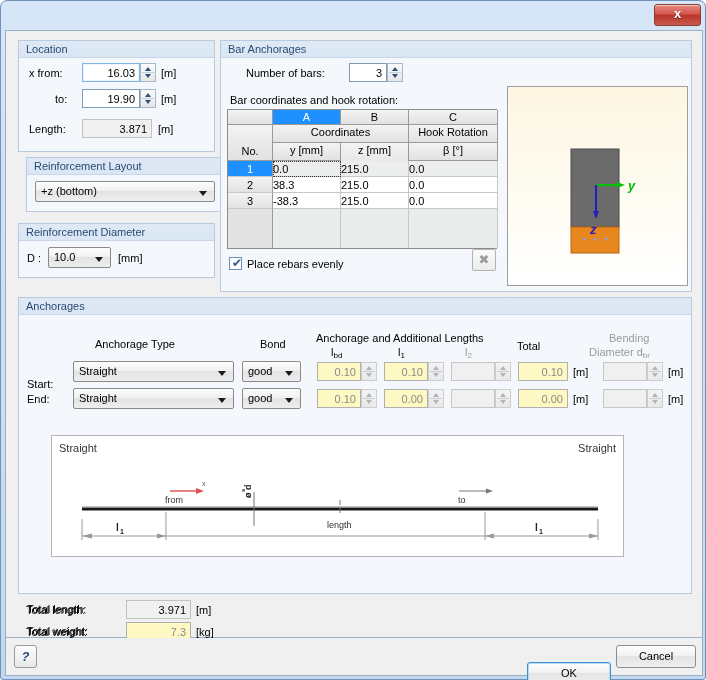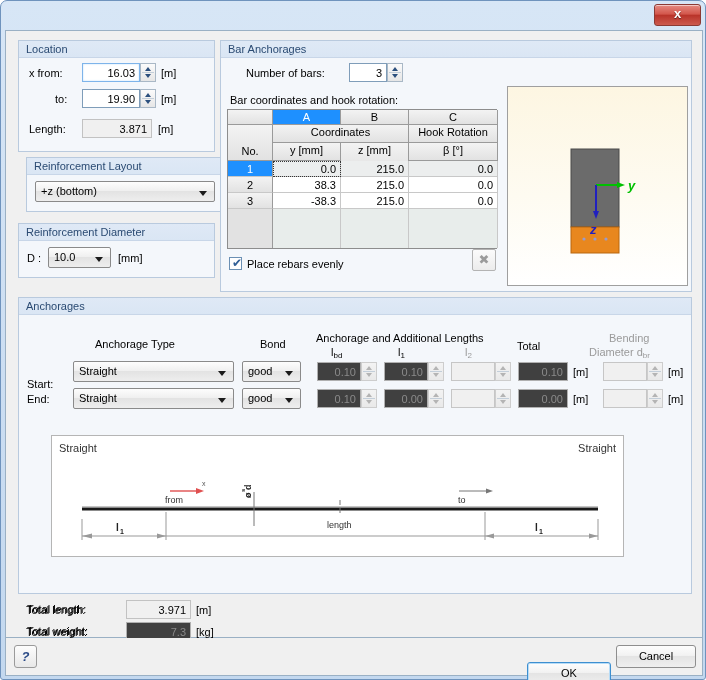--- a/index.html
+++ b/index.html
@@ -88,21 +88,21 @@
     background: #fff;
     border: 1px solid #7f9db9;
     font-size: 11px;
     text-align: right;
     padding: 2px 4px 0 0;
     color: #000;
     height: 19px;
     line-height: 15px;
   }
   .tbox.ro { background: #f0f0f0; border: 1px solid #c2c2c2; color: #000; }
-  .tbox.dis { background: #404040; border: 1px solid #b0b0b0; color: #8a8a8a; }
+  .tbox.dis { background: #fef9c3; border: 1px solid #b0b0b0; color: #8a8a8a; }
   .tbox.empty-dis { background: #f0f0f0; border: 1px solid #c6c6c6; color: #9a9a9a; }
   .tbox.focus { border: 1px solid #7eb4ea; box-shadow: 0 0 2px #b9dcfb inset; }
 
   .spin {
     position: absolute;
     width: 16px; height: 19px;
     box-sizing: border-box;
     background: linear-gradient(180deg,#fbfbfb,#e6e6e6);
     border: 1px solid #a9b8c6;
   }
@@ -163,21 +163,21 @@
     background: linear-gradient(180deg,#f3f3f3,#e2e2e2);
     border-right: 1px solid #9a9a9a;
     border-bottom: 1px solid #c8c8c8;
     text-align: center;
     padding-top: 2px;
   }
   .rowno.sel { background: #1e90ff; color: #fff; }
   .dcell {
     border-right: 1px solid #c8c8c8;
     border-bottom: 1px solid #c8c8c8;
-    text-align: right;
+    text-align: left;
     padding: 2px 4px 0 0;
     background: #fff;
   }
   .dcell.alt { background: #eceeee; }
   .dcell.active { outline: 1px dotted #333; outline-offset: -1px; background: #eceeee; }
   .blank { background: #e8edeb; border-right: 1px solid #c8c8c8; }
   .blankno { background: #e2e2e2; border-right: 1px solid #9a9a9a; }
 
   
   .cbrow { position: absolute; }

